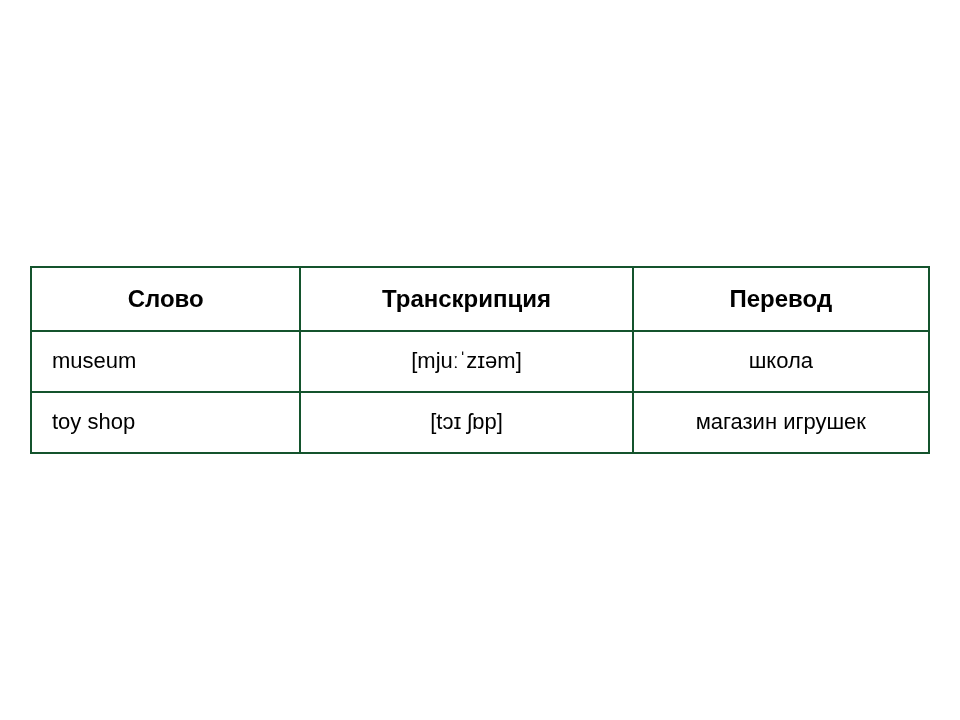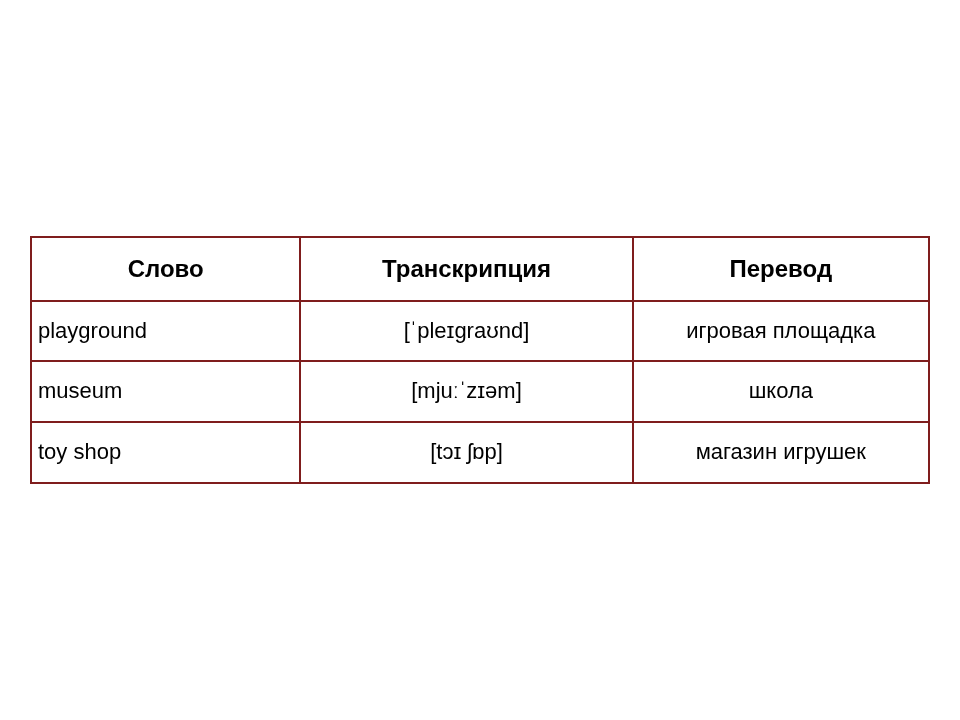--- a/index.html
+++ b/index.html
@@ -22,22 +22,22 @@
       width: 900px;
     }
 
     table {
       width: 100%;
       border-collapse: collapse;
       border: 2px solid #333;
     }
 
     th, td {
-      border: 2px solid #7f1d1d;
-      padding: 14px 6px;
+      border: 2px solid #14532d;
+      padding: 14px 20px;
       text-align: center;
       vertical-align: middle;
       font-size: 22px;
       line-height: 1.4;
     }
 
     thead th {
       font-weight: bold;
       font-size: 24px;
     }
@@ -73,25 +73,20 @@
   <table>
     <thead>
       <tr>
         <th class="col-word">Слово</th>
         <th class="col-transcription">Транскрипция</th>
         <th class="col-translation">Перевод</th>
       </tr>
     </thead>
     <tbody id="table-body">
         <tr>
-          <td class="col-word">playground</td>
-          <td class="col-transcription">[ˈpleɪgraʊnd]</td>
-          <td class="col-translation">игровая площадка</td>
-        </tr>
-        <tr>
           <td class="col-word">museum</td>
           <td class="col-transcription">[mjuːˈzɪəm]</td>
           <td class="col-translation">школа</td>
         </tr>
         <tr>
           <td class="col-word">toy shop</td>
           <td class="col-transcription">[tɔɪ ʃɒp]</td>
           <td class="col-translation">магазин игрушек</td>
         </tr>
       </tbody>

